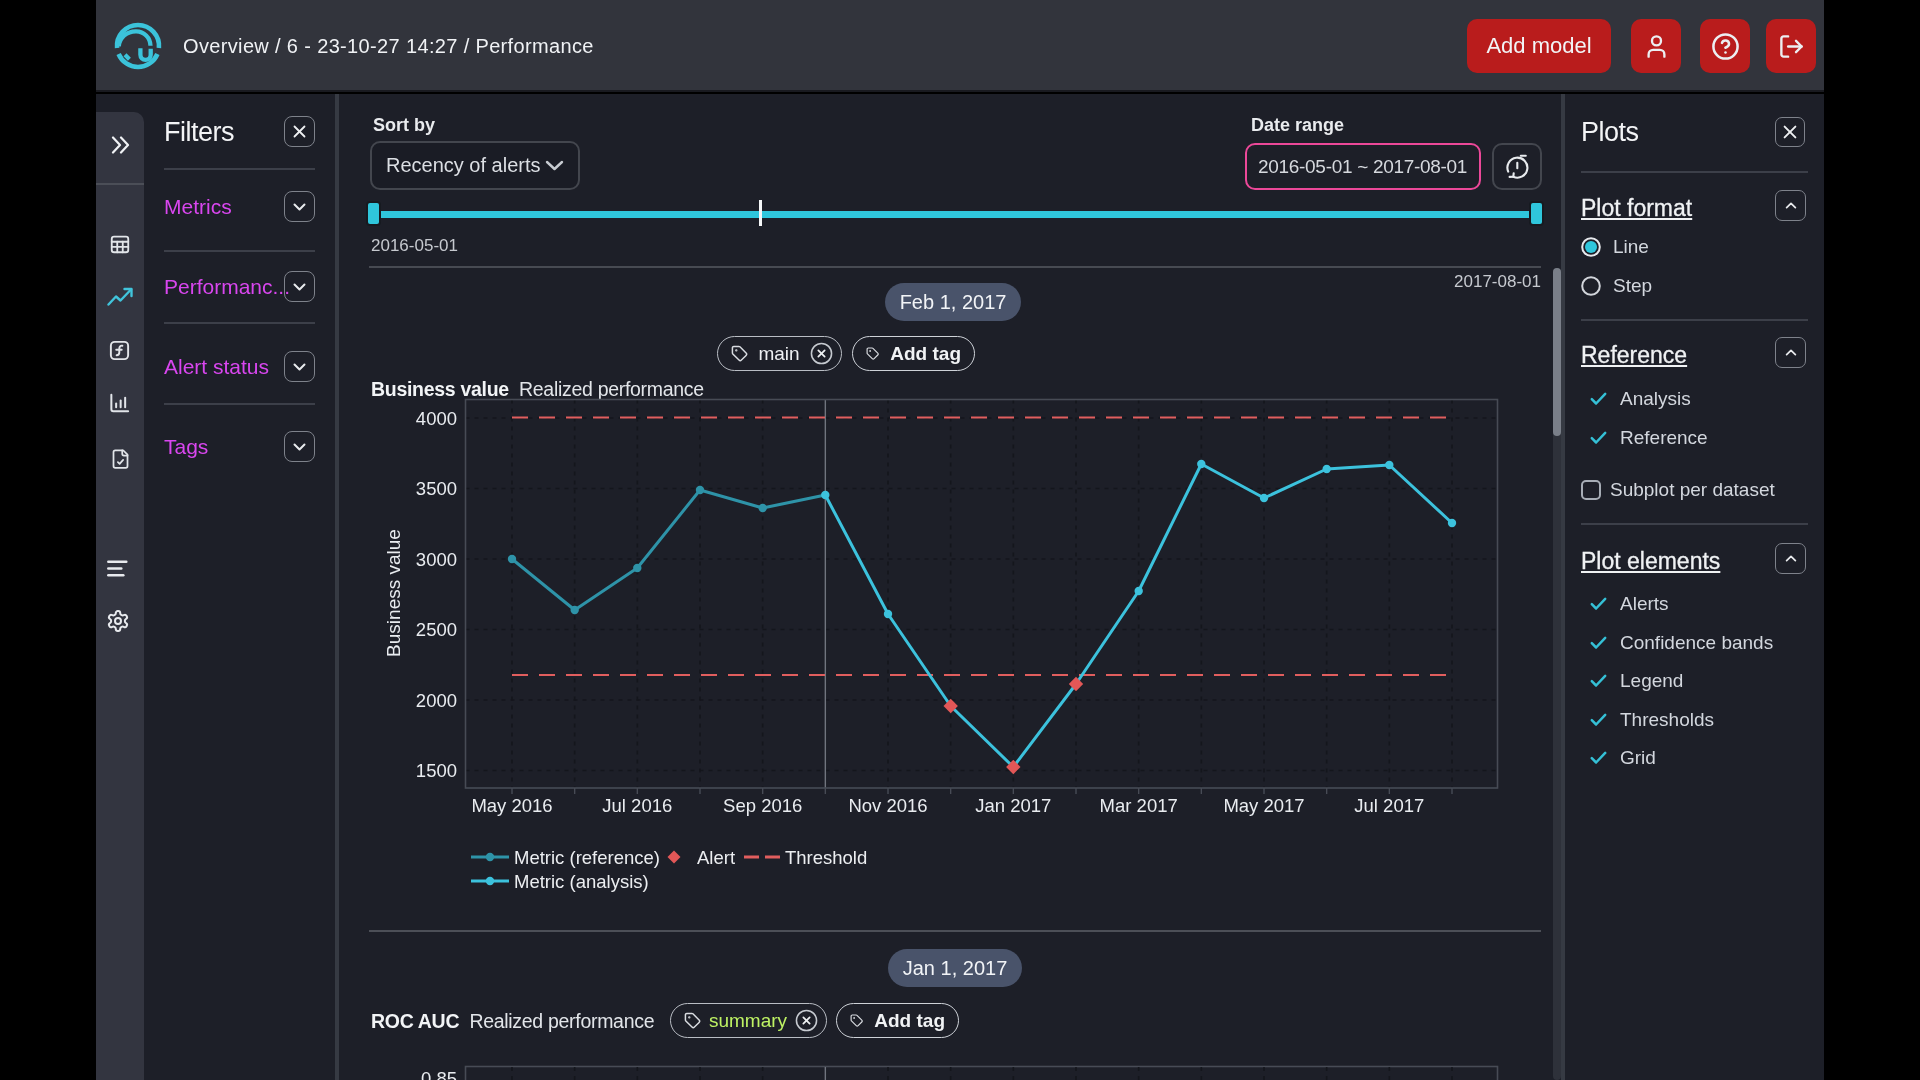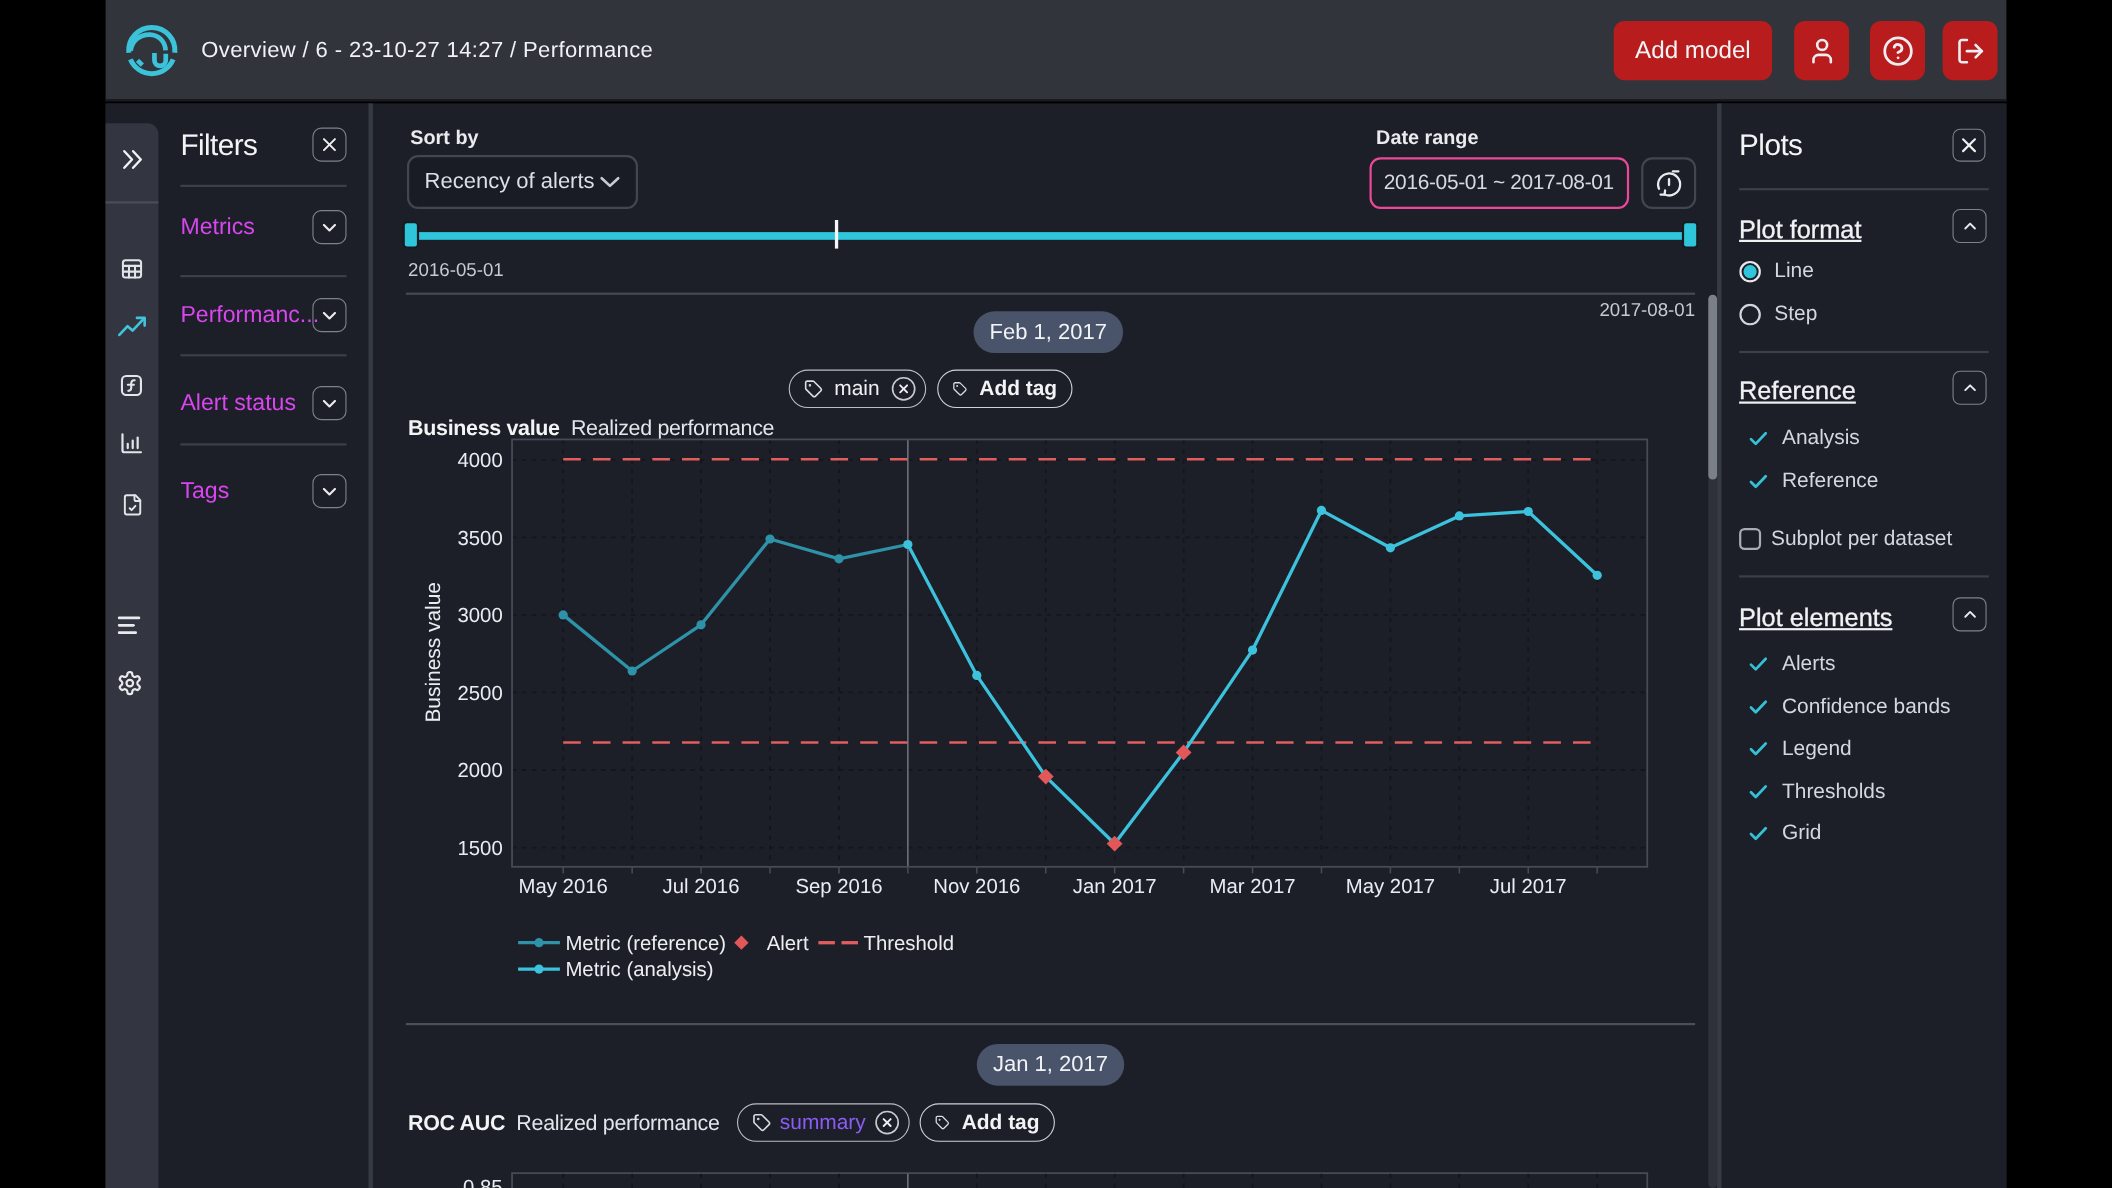--- a/index.html
+++ b/index.html
@@ -299,21 +299,21 @@
 <div class="abs" style="left:369px; top:930px; width:1172px; height:2px; background:#4c4f57;"></div>
 
 <div class="abs flex" style="left:888px; top:949px; width:134px; height:38px; background:#49536a; border-radius:19px; color:#f2f4f7; font-size:20px; justify-content:center;">Jan 1, 2017</div>
 
 <div class="abs" style="left:371px; top:1010px; color:#f2f4f6; font-size:19.5px; letter-spacing:-0.3px; font-weight:bold;">ROC AUC<span style="font-weight:normal; color:#e2e5e9;">&nbsp;&nbsp;Realized performance</span></div>
 <div class="abs flex" style="left:670px; top:1003px; width:157px; height:35px; border:1.5px solid #b9bdc4; border-radius:17.5px; padding:0 8px 0 13px; justify-content:space-between;">
     <svg width="17" height="17" viewBox="0 0 24 24" fill="none" stroke="#d9dce1" stroke-width="2.1" stroke-linejoin="round">
       <path d="M12.586 2.586A2 2 0 0 0 11.172 2H4a2 2 0 0 0-2 2v7.172a2 2 0 0 0 .586 1.414l8.704 8.704a2.426 2.426 0 0 0 3.42 0l6.58-6.58a2.426 2.426 0 0 0 0-3.42z"></path>
       <circle cx="7.5" cy="7.5" r="0.6" fill="#d9dce1"></circle>
     </svg>
-    <span style="color:#8b5cf6; font-size:19px;">summary</span>
+    <span style="color:#bef264; font-size:19px;">summary</span>
     <svg width="23" height="23" viewBox="0 0 24 24" fill="none" stroke="#c6cad0" stroke-width="1.6">
       <circle cx="12" cy="12" r="10.5"></circle>
       <path d="M8.7 8.7 L15.3 15.3" stroke="#eef0f2" stroke-width="1.8" stroke-linecap="round"></path>
       <path d="M15.3 8.7 L8.7 15.3" stroke="#eef0f2" stroke-width="1.8" stroke-linecap="round"></path>
     </svg>
   </div>
 <div class="abs flex" style="left:836px; top:1003px; width:123px; height:35px; border:1.5px solid #ced2d8; border-radius:17.5px; padding:0 13px; gap:11px;">
     <svg width="17" height="17" viewBox="0 0 24 24" fill="none" stroke="#d9dce1" stroke-width="2.1" stroke-linejoin="round">
       <path d="M12.586 2.586A2 2 0 0 0 11.172 2H4a2 2 0 0 0-2 2v7.172a2 2 0 0 0 .586 1.414l8.704 8.704a2.426 2.426 0 0 0 3.42 0l6.58-6.58a2.426 2.426 0 0 0 0-3.42z"></path>
       <circle cx="7.5" cy="7.5" r="0.6" fill="#d9dce1"></circle>

